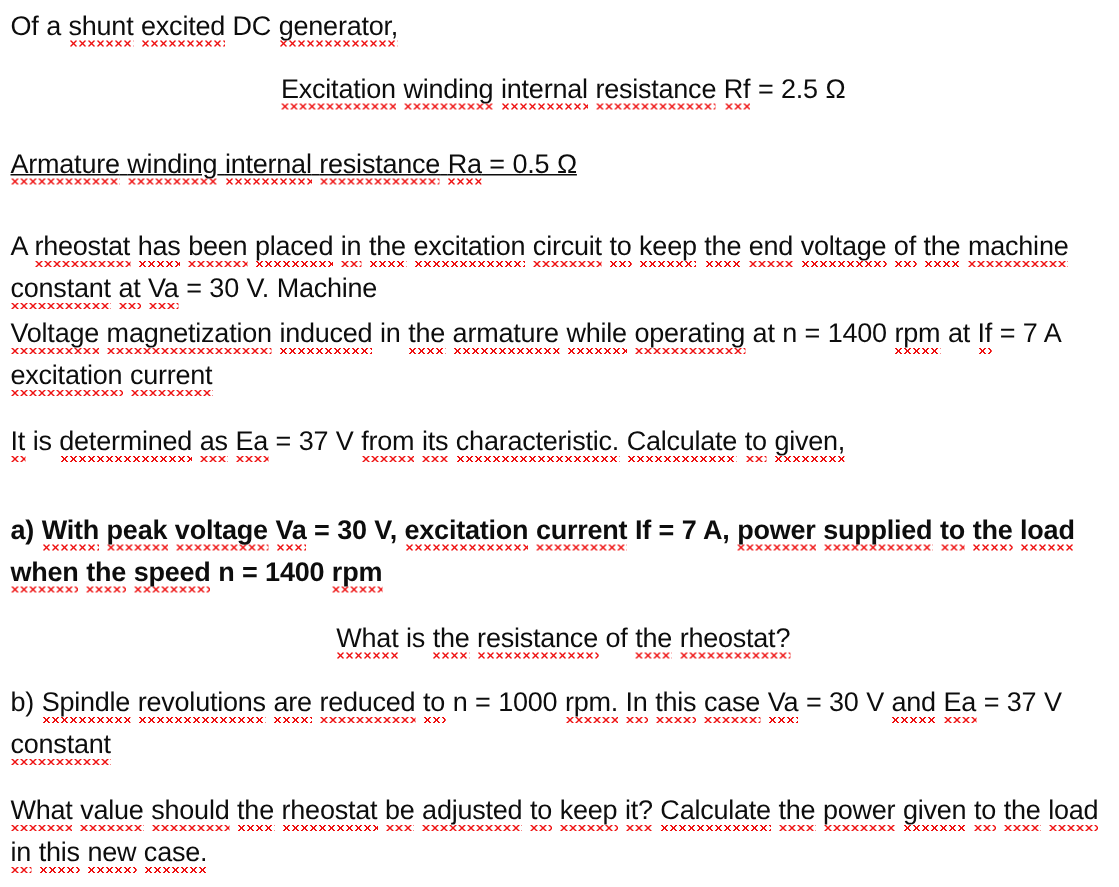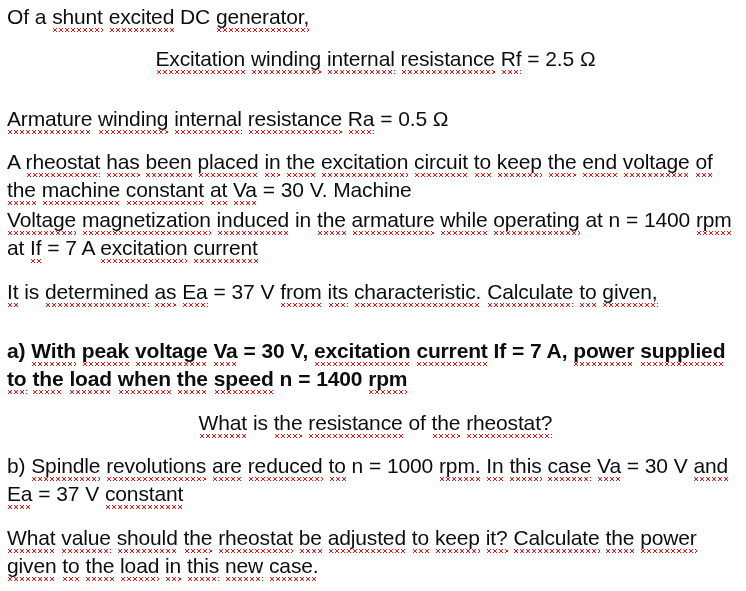--- a/index.html
+++ b/index.html
@@ -21,32 +21,32 @@
     width: 746px;
     height: 591px;
     background: #ffffff;
     padding: 0;
     box-sizing: border-box;
   }
 
   .para {
     margin: 0;
     padding: 0 2px 0 7px;
-    font-size: 21px;
+    font-size: 18px;
     line-height: 28px;
     letter-spacing: -0.15px;
     word-spacing: 0.2px;
     color: #0d0d0d;
   }
 
   
   .p1 { margin-top: 3px; }
   .p2 { margin-top: 14px; text-align: center; }
-  .p3 { margin-top: 32px; }
-  .p4 { margin-top: 15px; }
+  .p3 { margin-top: 22px; text-decoration: underline; }
+  .p4 { margin-top: 27px; }
   .p5 { margin-top: 2px; }
   .p6 { margin-top: 16px; }
   .p7 { margin-top: 31px; font-weight: bold; }
   .p8 { margin-top: 16px; text-align: center; }
   .p9 { margin-top: 15px; }
   .p10 { margin-top: 16px; }
 
   
   .sp {
     position: relative;

